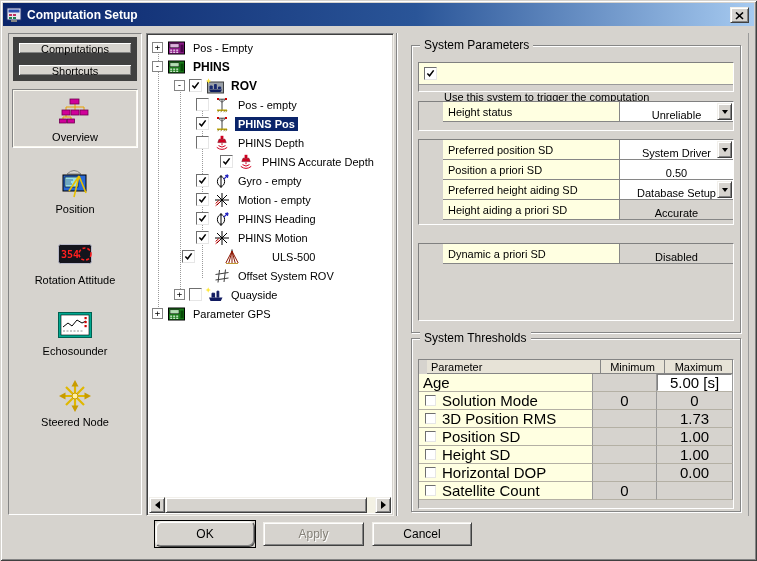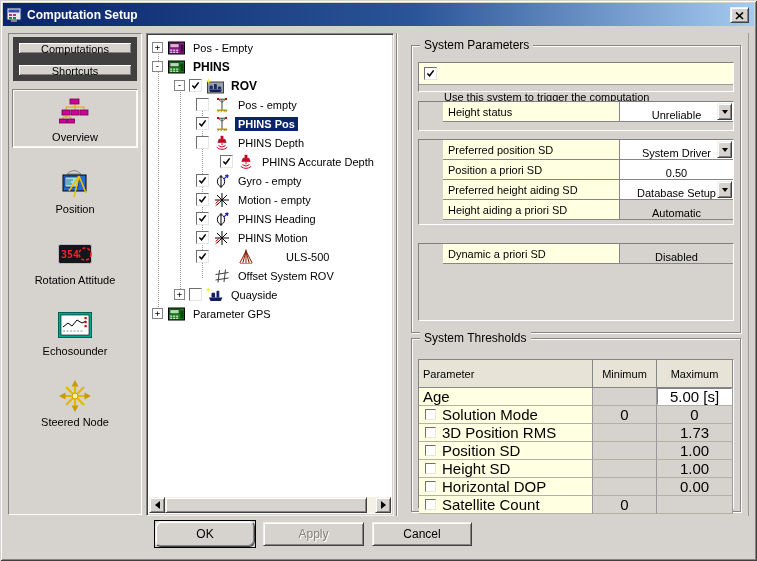--- a/index.html
+++ b/index.html
@@ -63,21 +63,21 @@
   .trig .cb{margin:0 7px 0 5px;}
   .trig-label{font-size:11px;margin-top:46px;}
   .p-row{height:20px;display:flex;border-bottom:1px solid #868686;margin-left:24px;}
   .p-label{width:177px;background:#ffffe1;border-right:1px solid #868686;display:flex;align-items:center;padding-left:5px;font-size:11px;}
   .p-value{flex:1;position:relative;display:flex;align-items:flex-end;justify-content:center;font-size:11px;}
   .pv-combo,.pv-input{background:#fff;}
   .pv-ro{background:#d6d3ce;}
   .combo-btn{position:absolute;right:1px;top:1px;bottom:1px;width:15px;display:flex;align-items:center;justify-content:center;}
   
   .tbl-wrap{position:absolute;left:6px;top:20px;width:316px;height:150px;background:#d6d3ce;}
-  .thr-h{display:flex;height:28px;}
+  .thr-h{display:flex;height:14px;margin-left:8px;}
   .th{background:#e7e3d7;border-right:1px solid #868686;border-bottom:1px solid #868686;font-size:11px;display:flex;align-items:center;}
   .c-param{width:174px;padding-left:4px;}
   .c-min{width:64px;justify-content:center;padding-left:0;}
   .c-max{flex:1;justify-content:center;padding-left:0;}
   .thr-row{display:flex;height:18px;}
   .td{border-right:1px solid #9a9a9a;border-bottom:1px solid #b4b0a4;font-size:15px;display:flex;align-items:center;}
   .td.c-param{background:#ffffe1;}
   .td.c-min,.td.c-max{justify-content:center;background:#d6d3ce;}
   .cb-s{width:11px;height:11px;margin:0 6px 0 2px;}
   .edit{width:100%;height:100%;background:#fff;border:1px solid;border-color:#808080 #fff #fff #808080;display:flex;align-items:center;justify-content:center;}
@@ -381,21 +381,21 @@
           </span>
 
     <span class="tree-icon">
             <svg width="16" height="16" viewBox="0 0 16 16">
               <path d="M8 1 V15 M1 8 H15 M3 3 L13 13 M13 3 L3 13" stroke="#000"></path>
               <path d="M1.6 11.4 L4.8 8.6 M1.6 13.8 L6 10" stroke="#c00000"></path>
             </svg>
           </span>
     <span class="tree-label">PHINS Motion</span>
   </div>
-        <div class="tree-row" style="padding-left: 47px; gap: 24px;">
+        <div class="tree-row" style="padding-left: 33px; gap: 24px;">
 
     <span class="cb cb-t checked">
             <svg width="9" height="9" viewBox="0 0 10 10">
               <path d="M1.5 5 L4 7.5 L8.5 1.5" stroke="#000" stroke-width="1.7" fill="none"></path>
             </svg>
           </span>
 
     <span class="tree-icon">
             <svg width="16" height="16" viewBox="0 0 16 16">
               <path d="M8 0.5 V2.2" stroke="#000"></path>
@@ -507,21 +507,21 @@
     <span class="p-label">Preferred height aiding SD</span>
     <span class="p-value pv-combo">
               <span>Database Setup</span>
               <span class="combo-btn r">
                 <span class="arr-d"></span>
               </span>
             </span>
   </div>
           <div class="p-row">
     <span class="p-label">Height aiding a priori SD</span>
-    <span class="p-value pv-ro">Automatic</span>
+    <span class="p-value pv-ro">Accurate</span>
   </div>
         </div>
       <div class="sect sect4" id="sect-dyn">
           <div class="p-row">
     <span class="p-label">Dynamic a priori SD</span>
     <span class="p-value pv-ro">Disabled</span>
   </div>
         </div>
     </div>
     <div class="group g2">

